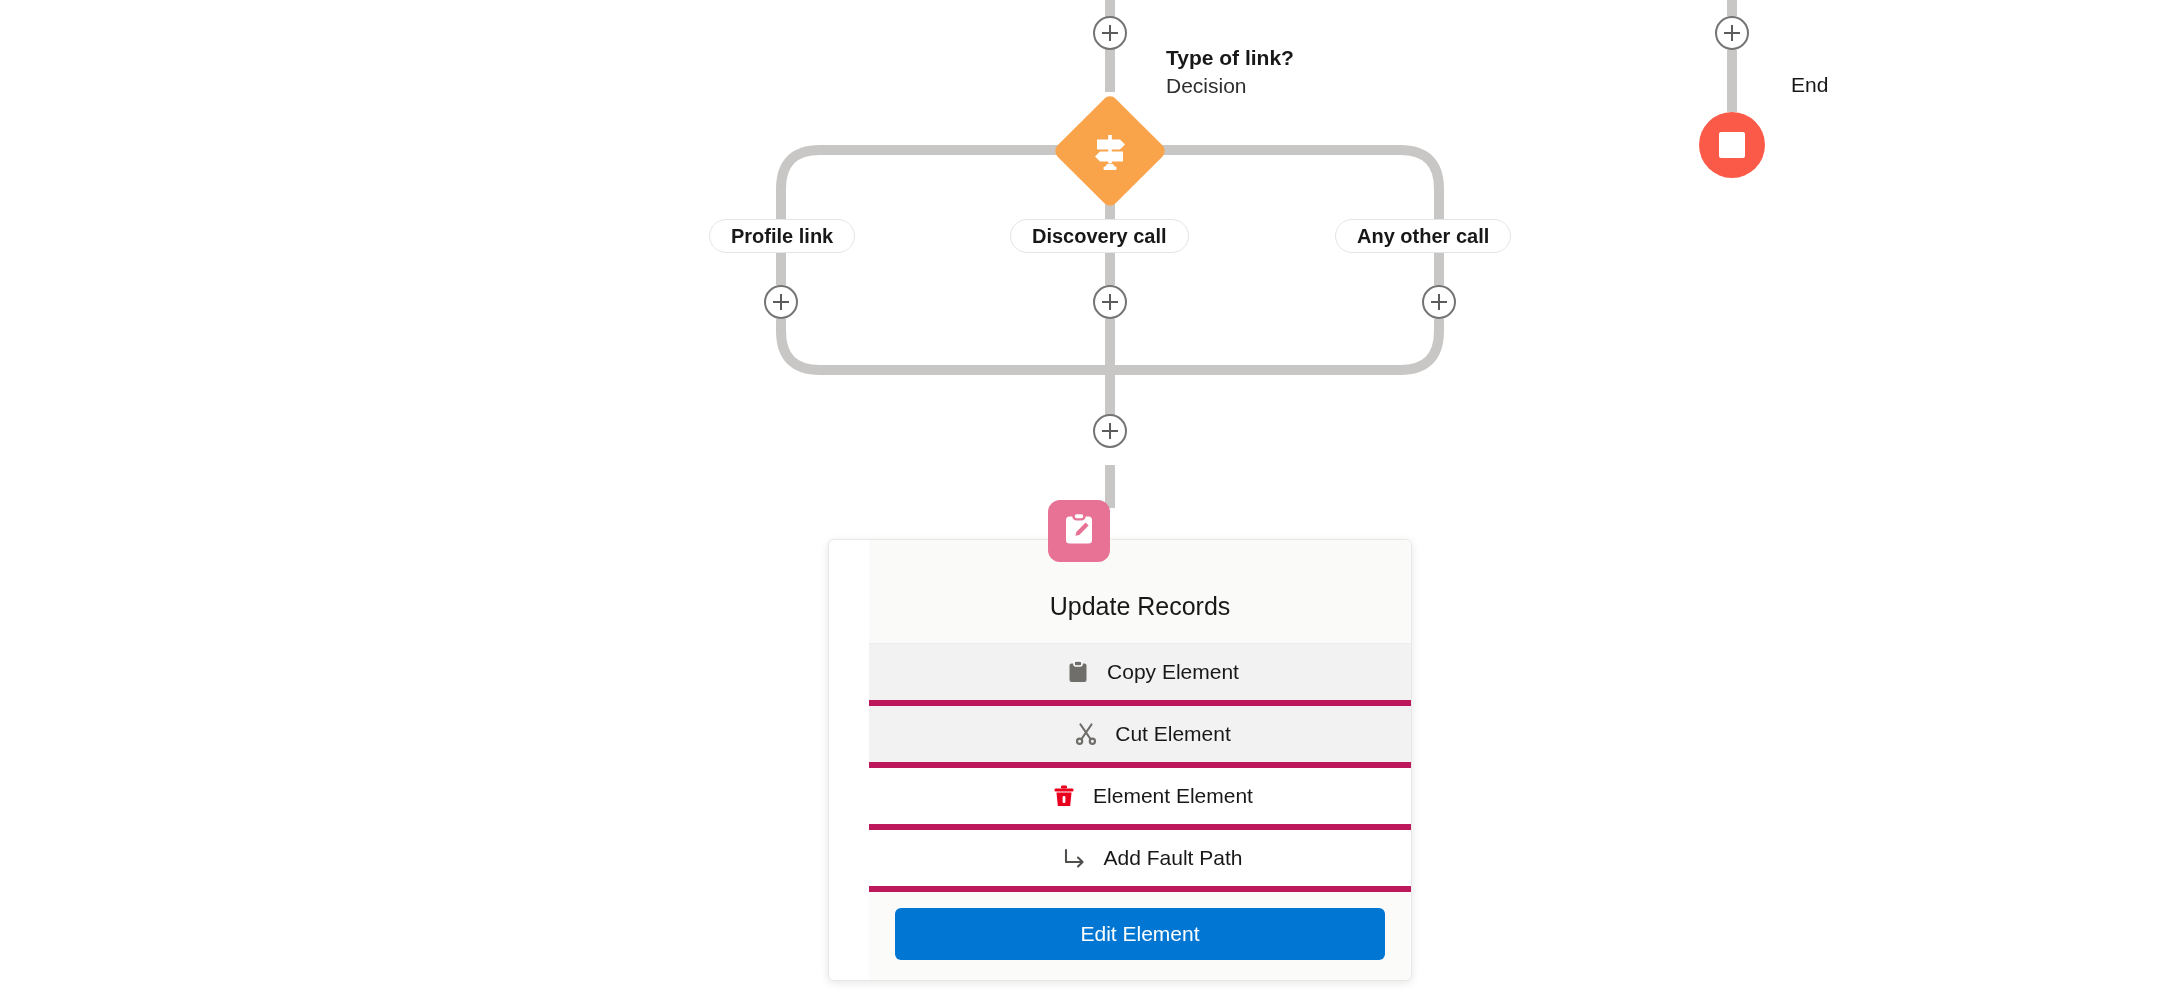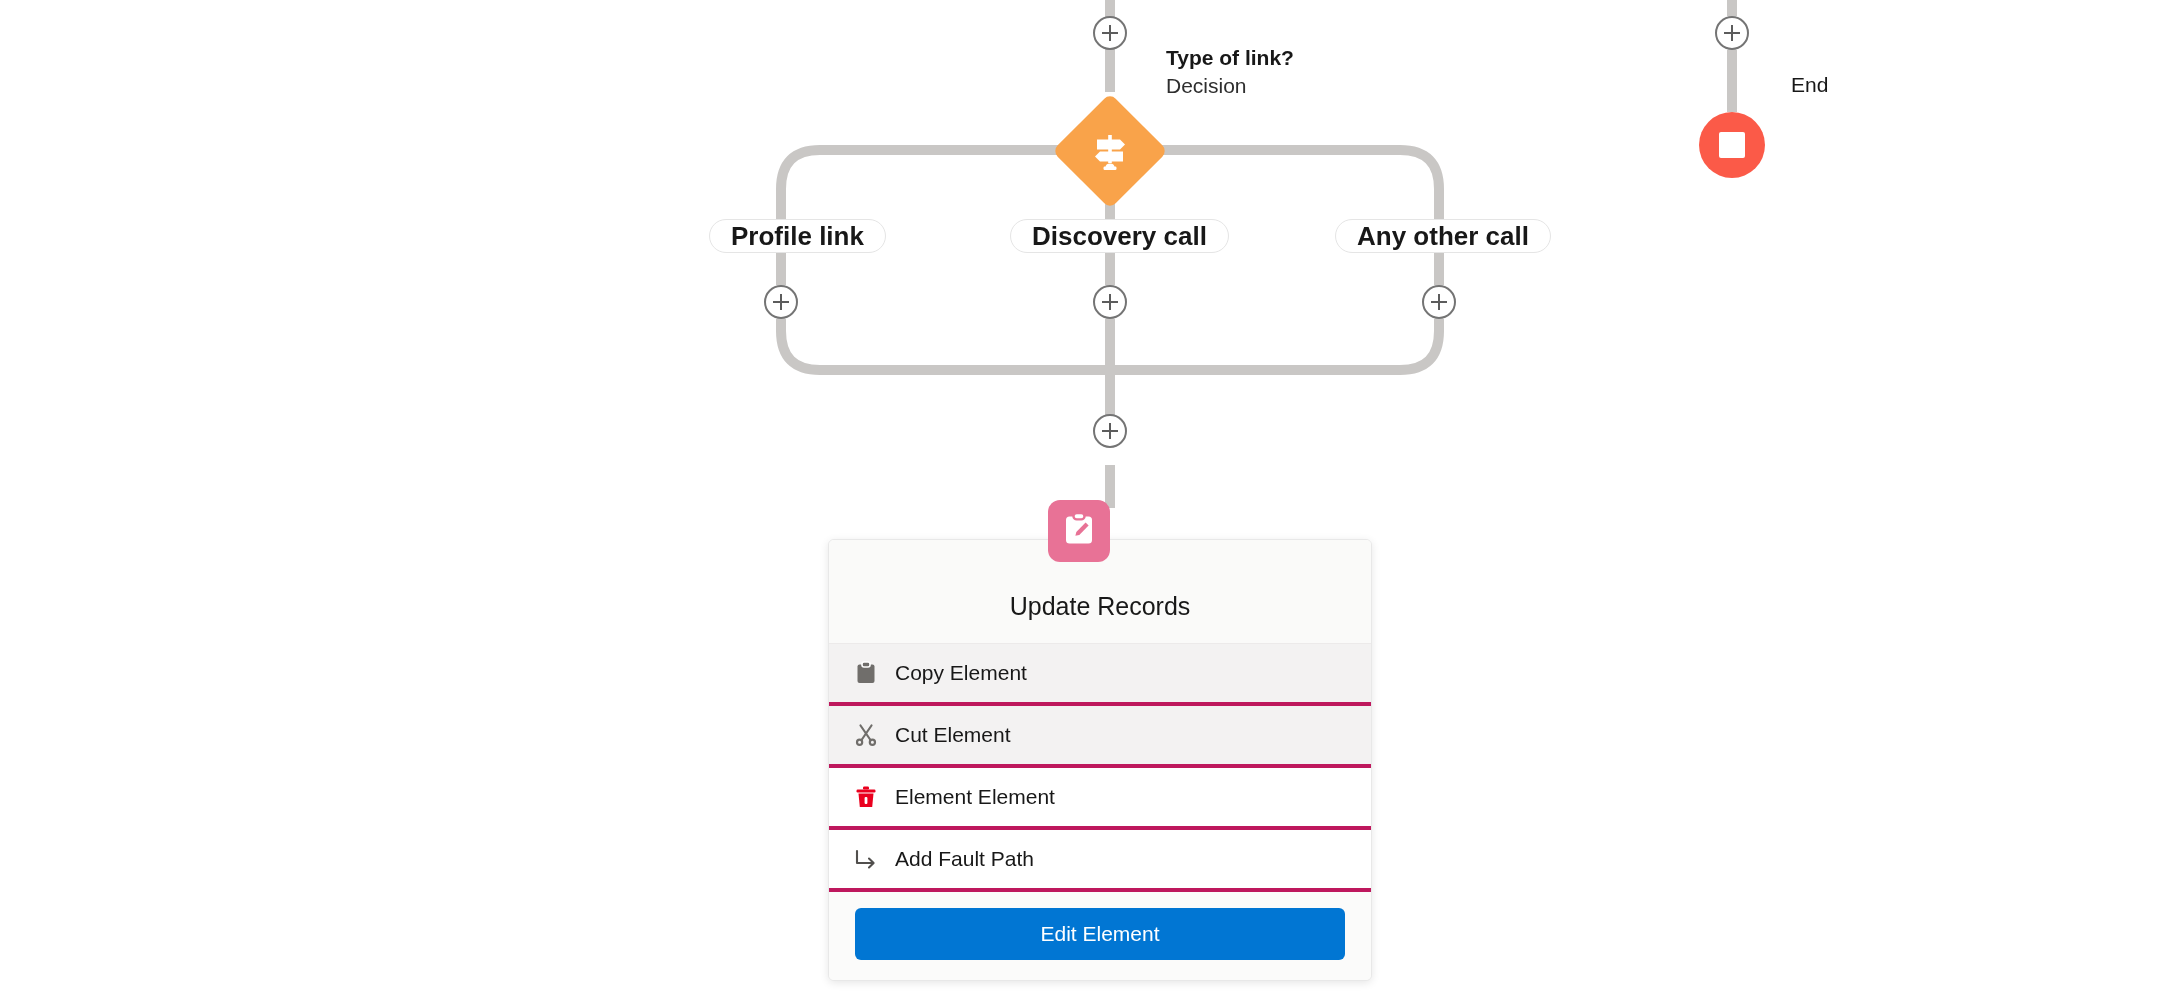--- a/index.html
+++ b/index.html
@@ -98,21 +98,21 @@
   .branch-pill {
     position: absolute;
     height: 34px;
     padding: 0 21px;
     border: 1px solid #e5e5e5;
     border-radius: 17px;
     background: #ffffff;
     display: flex;
     align-items: center;
     justify-content: center;
-    font-size: 26px;
+    font-size: 20px;
     font-weight: bold;
     color: #181818;
     white-space: nowrap;
     box-sizing: border-box;
     cursor: pointer;
   }
   
   .end-node {
     position: absolute;
     width: 66px;
@@ -170,23 +170,24 @@
   .menu-header .elem-name {
     font-size: 25px;
     color: #181818;
     font-weight: normal;
   }
   .menu-item {
     display: flex;
     align-items: center;
     height: 62px;
     padding-left: 20px;
-    border-bottom: 4px solid #be185d;
+    border-bottom: 6px solid #be185d;
     cursor: pointer;
     box-sizing: border-box;
+    justify-content: center;
   }
   .menu-item.hl {
     background: #f3f2f2;
   }
   .menu-item .mi-icon {
     width: 34px;
     min-width: 34px;
     display: flex;
     align-items: center;
     justify-content: center;
@@ -294,21 +295,21 @@
       <svg width="36" height="36" viewBox="0 0 36 36" xmlns="http://www.w3.org/2000/svg">
         <rect x="5" y="5.5" width="26" height="27" rx="3.5" fill="#ffffff"></rect>
         <rect x="12.5" y="2" width="11" height="6.4" rx="3.2" fill="#ffffff" stroke="#e87296" stroke-width="2.4"></rect>
         <g fill="#e87296">
           <path d="M24.6 11.6 l3.0 3.0 l-9.3 9.3 l-3.9 0.9 l0.9 -3.9 Z"></path>
         </g>
       </svg>
     </span>
   </div>
 
-  <div class="menu-panel" style="left:828px; top:539px;">
+  <div class="menu-panel" style="left:828px; top:539px;padding-left:40px;">
 
     <div class="menu-header">
       <span class="elem-name">Update Records</span>
     </div>
 
     <div class="menu-item hl">
       <span class="mi-icon">
         <svg width="24" height="24" viewBox="0 0 24 24" xmlns="http://www.w3.org/2000/svg">
           <rect x="3.5" y="3.5" width="17" height="18.5" rx="2" fill="#706e6b"></rect>
           <rect x="8" y="1" width="8" height="5" rx="2" fill="#706e6b" stroke="#ffffff" stroke-width="1.6"></rect>

